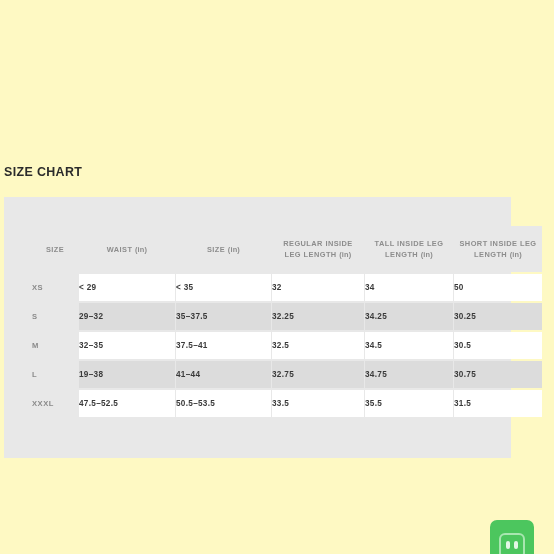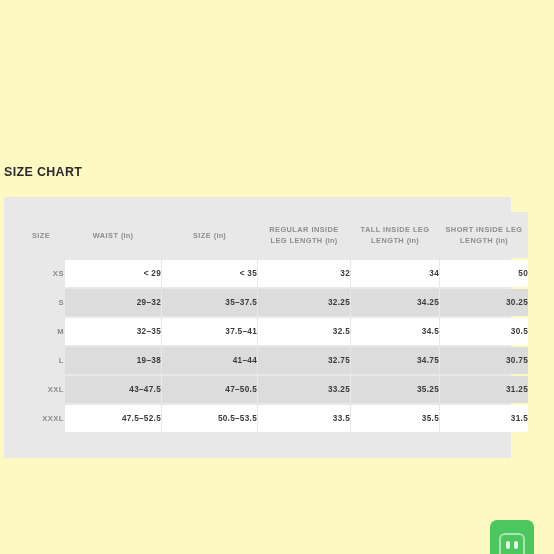--- a/index.html
+++ b/index.html
@@ -45,21 +45,21 @@
     height: 261px;
     background: #e8e8e8;
     box-sizing: border-box;
   }
 
   table.size-table {
     border-collapse: separate;
     border-spacing: 1px 2px;
     width: 507px;
     table-layout: fixed;
-    margin: 2px;
+    margin: 16px;
     padding: 11px;
   }
 
   
   col.c-size   { width: 46px;  }
   col.c-waist  { width: 96px;  }
   col.c-hips   { width: 95px;  }
   col.c-reg    { width: 92px;  }
   col.c-tall   { width: 88px;  }
   col.c-short  { width: 88px;  }
@@ -74,21 +74,21 @@
     text-align: center;
     vertical-align: middle;
     height: 46px;
     padding: 0 2px;
     border: 0;
   }
   thead th .lc { text-transform: none; letter-spacing: 0.2px; }
 
   tbody td {
     height: 27px;
-    text-align: right;
+    text-align: left;
     vertical-align: middle;
     font-size: 8.2px;
     font-weight: bold;
     letter-spacing: 0.3px;
     color: #3a3a3a;
     border: 0;
     padding: 0;
   }
 
   
@@ -208,28 +208,20 @@
           <td class="data-cell">30.5</td>
         </tr>
         <tr class="even">
           <td class="size-cell">L</td>
           <td class="data-cell">19–38</td>
           <td class="data-cell">41–44</td>
           <td class="data-cell">32.75</td>
           <td class="data-cell">34.75</td>
           <td class="data-cell">30.75</td>
         </tr>
-        <tr class="even">
-          <td class="size-cell">XXL</td>
-          <td class="data-cell">43–47.5</td>
-          <td class="data-cell">47–50.5</td>
-          <td class="data-cell">33.25</td>
-          <td class="data-cell">35.25</td>
-          <td class="data-cell">31.25</td>
-        </tr>
         <tr class="odd">
           <td class="size-cell">XXXL</td>
           <td class="data-cell">47.5–52.5</td>
           <td class="data-cell">50.5–53.5</td>
           <td class="data-cell">33.5</td>
           <td class="data-cell">35.5</td>
           <td class="data-cell">31.5</td>
         </tr>
       </tbody>
     </table>

